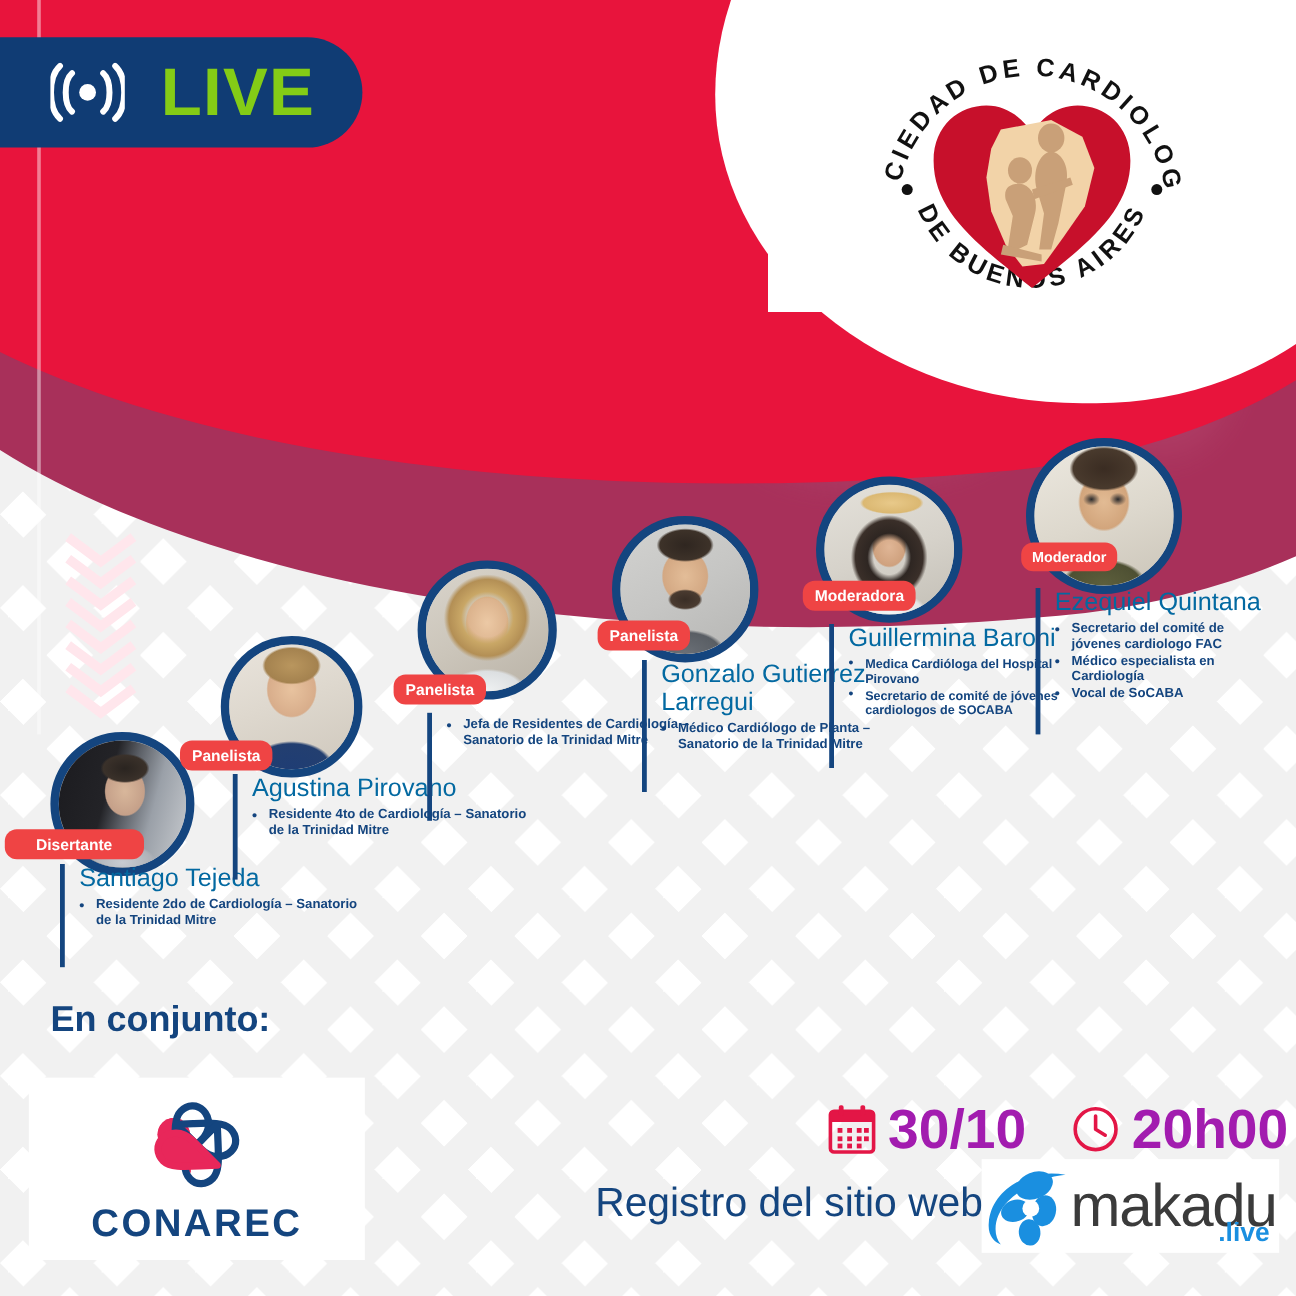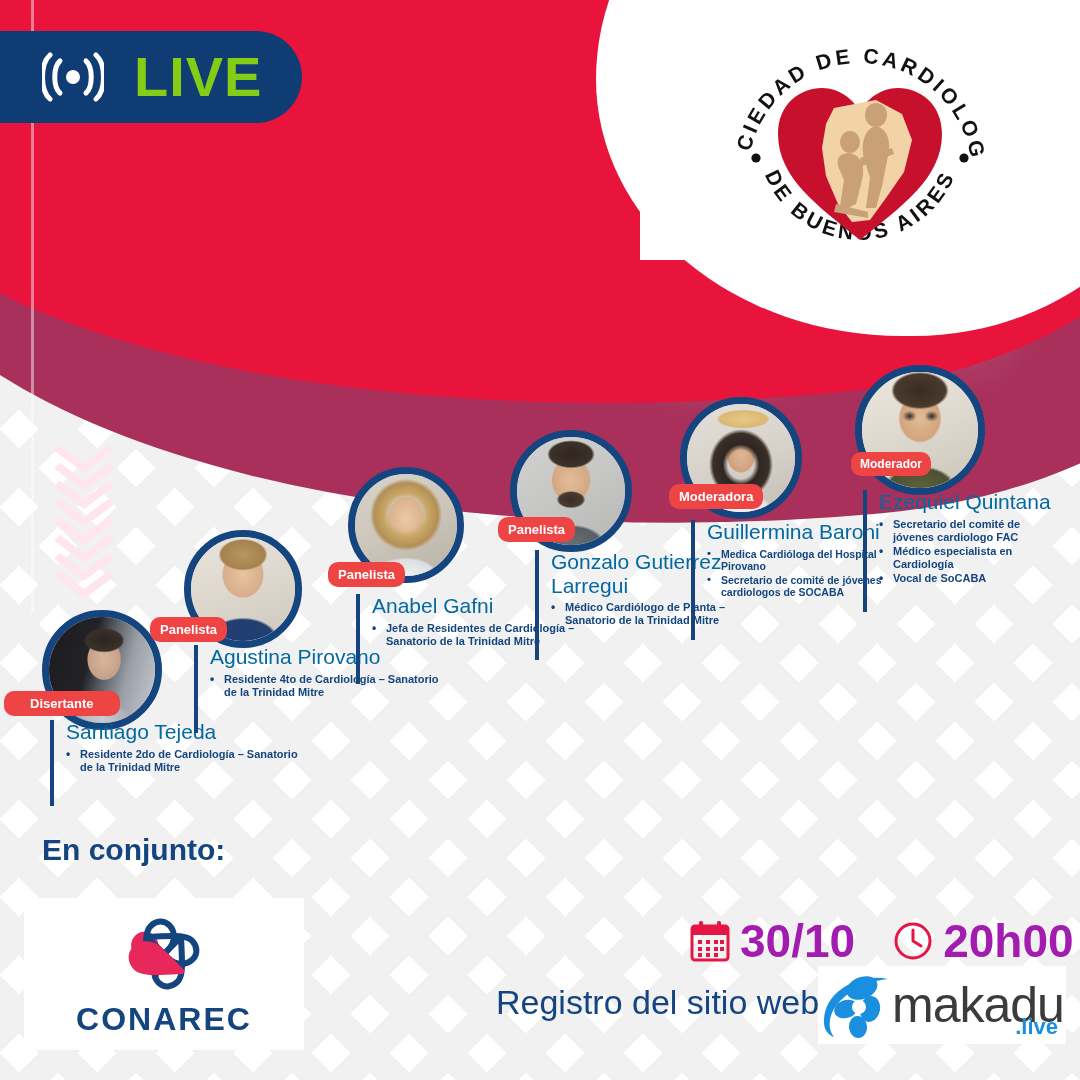--- a/index.html
+++ b/index.html
@@ -303,21 +303,20 @@
       <div class="px" style="background:linear-gradient(150deg,#d9d4cb 0%,#cbc5ba 50%,#b9b2a6 100%);"></div>
       <div class="px" style="background:radial-gradient(ellipse 26px 32px at 50% 44%, #ecc9a5 0%, #dbb28c 66%, transparent 70%);"></div>
       <div class="px" style="background:radial-gradient(ellipse 42px 42px at 50% 40%, transparent 38%, #c9a766 52%, #b38f55 76%, transparent 86%);"></div>
       <div class="px" style="background:radial-gradient(ellipse 40px 22px at 50% 99%, #eef0f1 0%, #dcdfe1 70%, transparent 80%);"></div>
     </div>
     <div class="tag" style="left:8px; top:100px; font-size:13px; padding:6px 10px;">
       <span>Panelista</span>
     </div>
     <div class="info" style="left:36px; top:132px; width:250px;">
       <div class="vline" style="height:90px;"></div>
-      <div class="sname" style="font-size:21px;">Anabel Gafni</div>
       <ul class="sbullets" style="font-size:11px;">
         <li>Jefa de Residentes de Cardiología – Sanatorio de la Trinidad Mitre</li>
       </ul>
     </div>
   </div>
 
   <div class="speaker" style="left:490px; top:425px; width:340px; height:260px;">
     <div class="photo" style="left:20px; top:5px; width:122px; height:122px;">
       <div class="px" style="background:linear-gradient(150deg,#d2d2d0 0%,#c6c6c4 50%,#b6b6b4 100%);"></div>
       <div class="px" style="background:radial-gradient(ellipse 28px 32px at 50% 40%, #e3bd98 0%, #d3a883 66%, transparent 70%);"></div>

